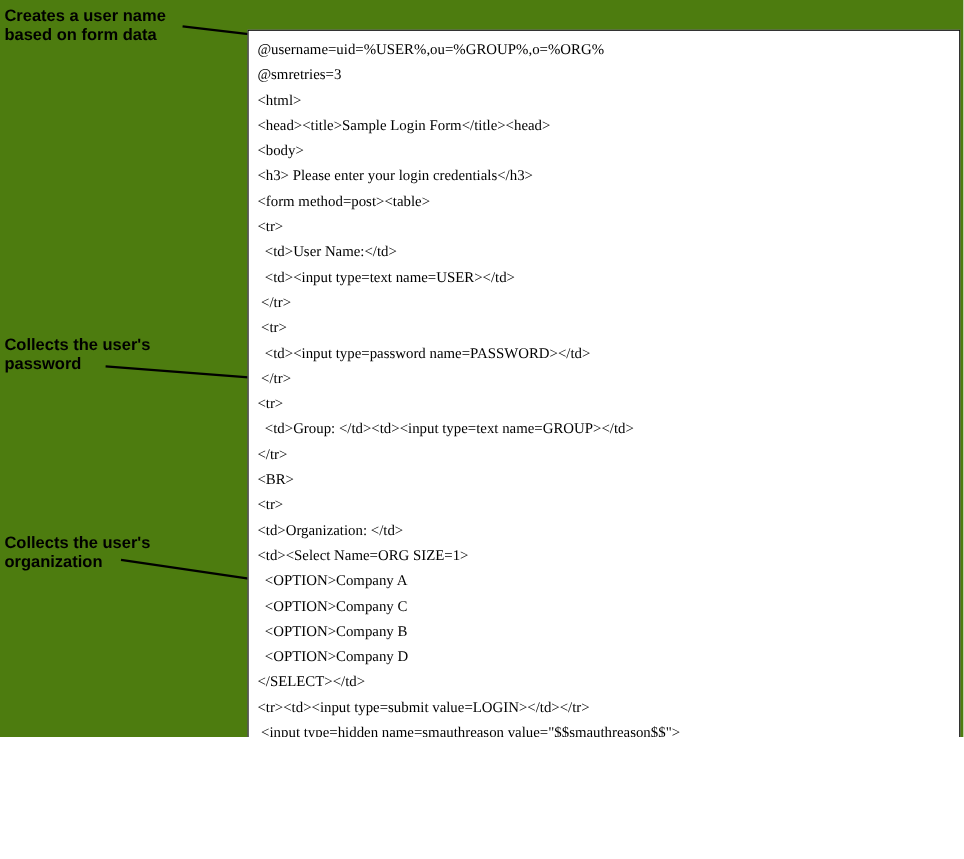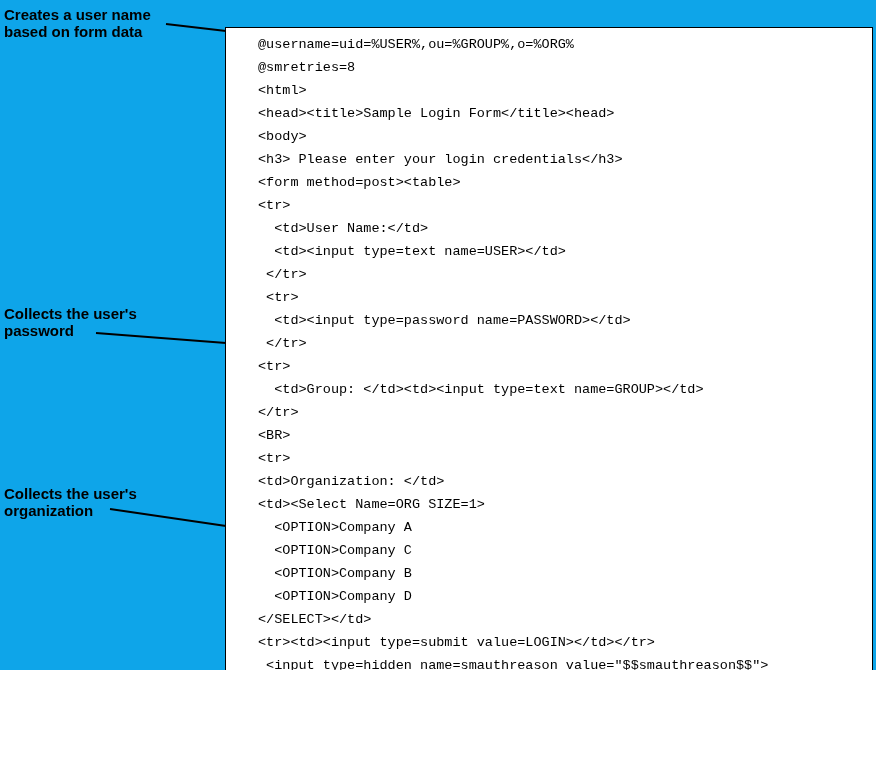--- a/index.html
+++ b/index.html
@@ -4,42 +4,41 @@
 <style>
   html, body {
     margin: 0;
     padding: 0;
     background: #ffffff;
   }
   .canvas {
     position: relative;
     width: 876px;
     height: 670px;
-    background: #0ea5e9;
+    background: #4d7c0f;
     overflow: hidden;
     font-family: "Liberation Sans", sans-serif;
     color: #000000;
   }
   .code-block {
     position: absolute;
     left: 225px;
     top: 27px;
     width: 648px;
     box-sizing: border-box;
     border: 1.5px solid #000000;
     background: #ffffff;
     padding: 5px 8px 6px 8px;
   }
   .code-line {
-    font-family: Liberation Mono, monospace;
+    font-family: Liberation Serif, serif;
     font-size: 13.5px;
     line-height: 23px;
     white-space: pre;
     color: #000000;
-    margin-left: 24px;
   }
   .callout {
     position: absolute;
     font-family: "Liberation Sans", sans-serif;
     font-weight: bold;
     font-size: 15px;
     line-height: 16.5px;
     white-space: pre-line;
     color: #000000;
   }
@@ -68,21 +67,21 @@
 organization</div>
 
   <svg class="connector-overlay" viewBox="0 0 876 781" xmlns="http://www.w3.org/2000/svg">
     <line x1="166" y1="24" x2="226" y2="31" stroke="#000000" stroke-width="2"></line>
     <line x1="96" y1="333" x2="226" y2="343" stroke="#000000" stroke-width="2"></line>
     <line x1="110" y1="509" x2="226" y2="526" stroke="#000000" stroke-width="2"></line>
   </svg>
 
   <div class="code-block">
     <div class="code-line">@username=uid=%USER%,ou=%GROUP%,o=%ORG%</div>
-    <div class="code-line">@smretries=8</div>
+    <div class="code-line">@smretries=3</div>
     <div class="code-line">&lt;html&gt;</div>
     <div class="code-line">&lt;head&gt;&lt;title&gt;Sample Login Form&lt;/title&gt;&lt;head&gt;</div>
     <div class="code-line">&lt;body&gt;</div>
     <div class="code-line">&lt;h3&gt; Please enter your login credentials&lt;/h3&gt;</div>
     <div class="code-line">&lt;form method=post&gt;&lt;table&gt;</div>
     <div class="code-line">&lt;tr&gt;</div>
     <div class="code-line">  &lt;td&gt;User Name:&lt;/td&gt;</div>
     <div class="code-line">  &lt;td&gt;&lt;input type=text name=USER&gt;&lt;/td&gt;</div>
     <div class="code-line"> &lt;/tr&gt;</div>
     <div class="code-line"> &lt;tr&gt;</div>

